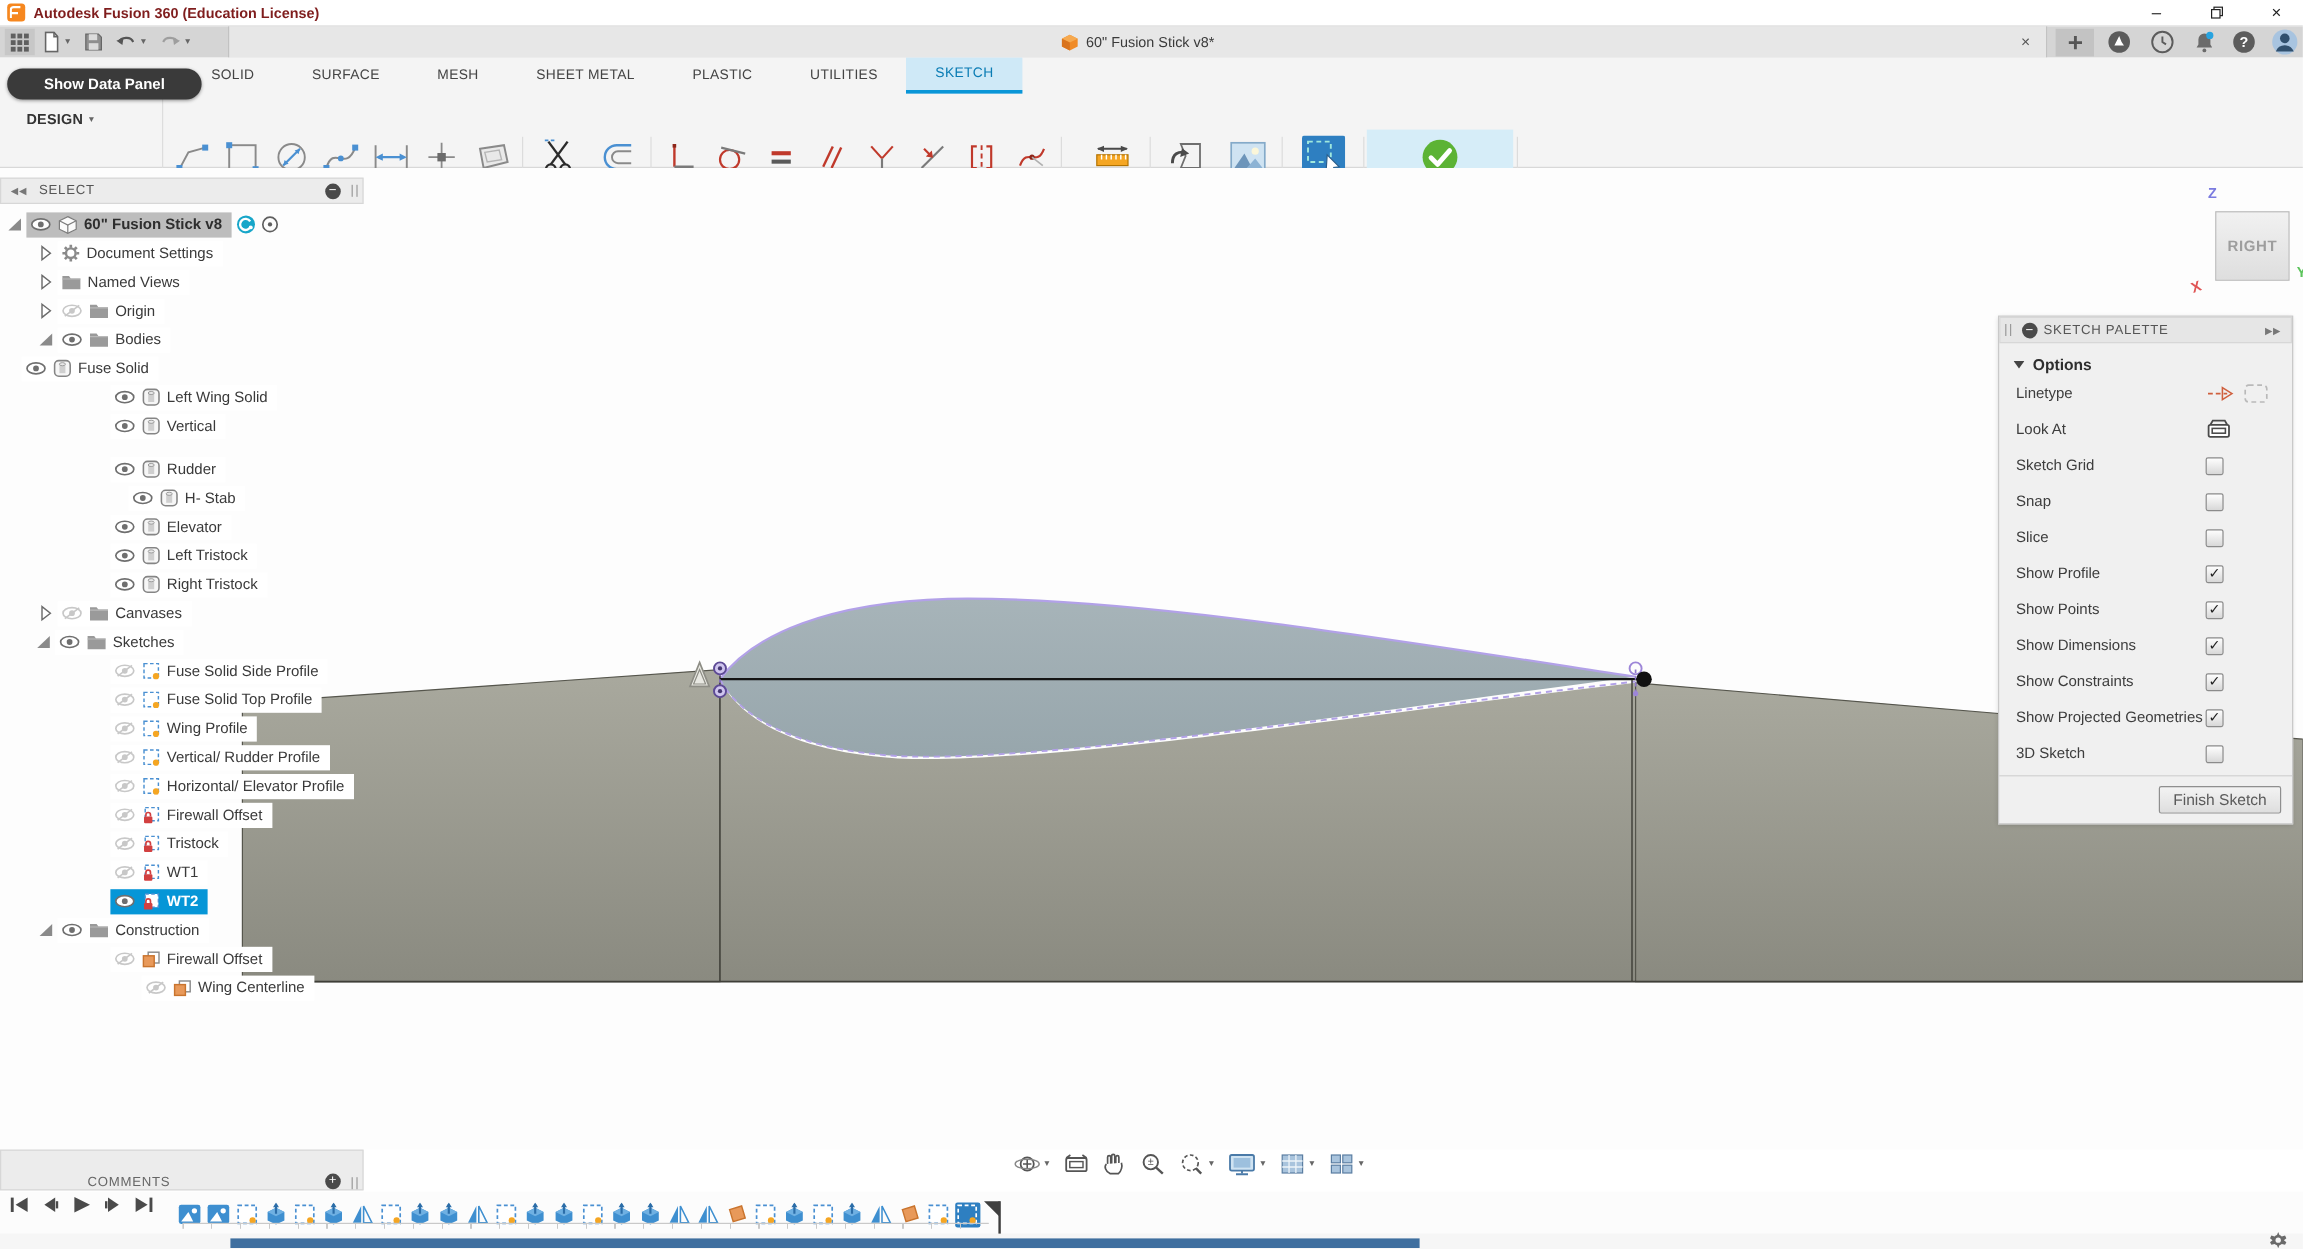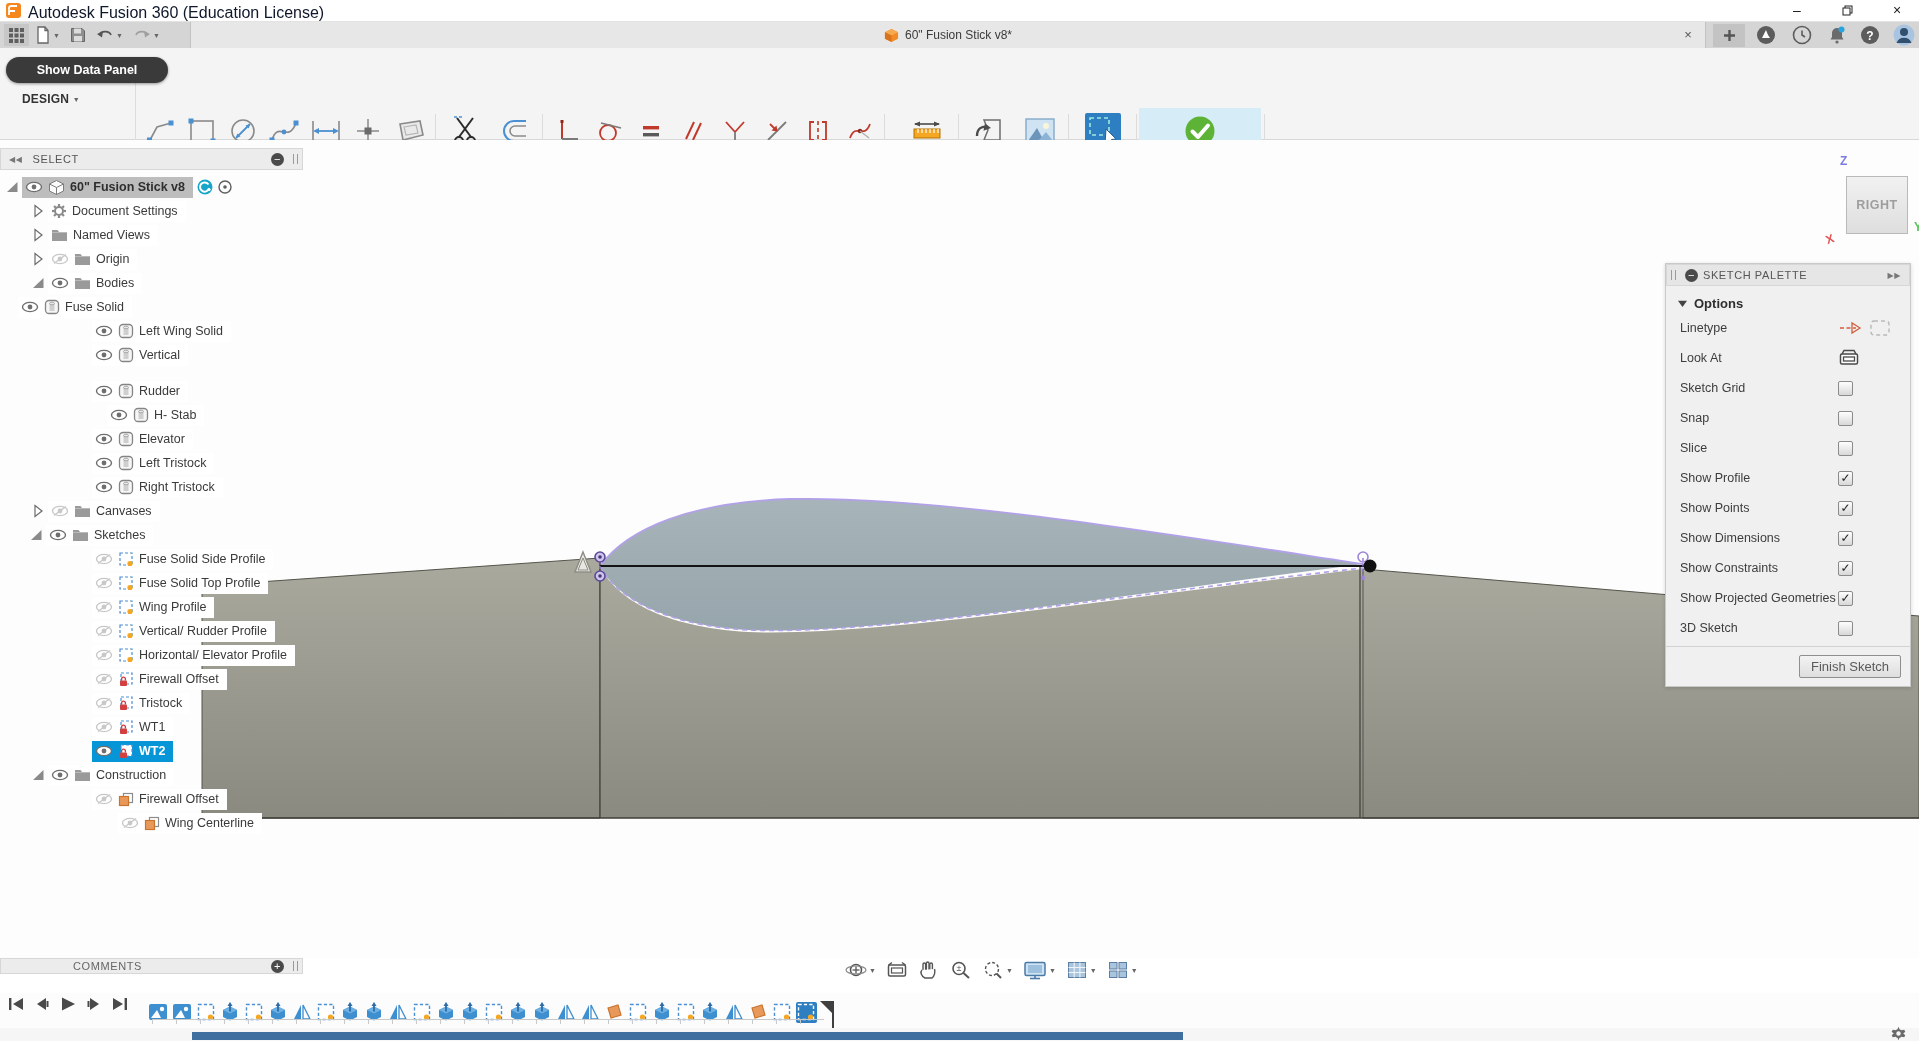--- a/index.html
+++ b/index.html
@@ -5,21 +5,21 @@
   * { margin:0; padding:0; box-sizing:border-box; }
   html,body { width:1919px; height:1041px; overflow:hidden; background:#fff;
     font-family:"Liberation Sans", sans-serif; -webkit-font-smoothing:antialiased; }
   .abs { position:absolute; }
   svg { display:block; }
 
   
   #titlebar { position:absolute; left:0; top:0; width:1919px; height:22px; background:#ffffff; border-bottom:1px solid #e3e3e3; }
   #titlebar .logo { position:absolute; left:6px; top:3px; width:15px; height:15px; background:#f6871f; border-radius:3px; }
   #titlebar .logo svg { position:absolute; left:2px; top:2px; }
-  #titlebar .ttl { position:absolute; left:28px; top:4px; font-size:16px; color:#0f172a; }
+  #titlebar .ttl { position:absolute; left:28px; top:4px; font-size:12px; color:#7f1d1d;font-weight:bold; }
   .winbtn { position:absolute; top:0; width:44px; height:22px; text-align:center; line-height:20px; font-size:14px; color:#222; }
 
   
   #tabbar { position:absolute; left:0; top:22px; width:1919px; height:26px; background:#d5d5d5; }
   .qat { position:absolute; top:2px; height:22px; display:flex; align-items:center; gap:2px; }
   .qatbtn { height:22px; padding:0 4px; display:flex; align-items:center; gap:2px; }
   .qatbtn.boxed { background:#c7c7c7; }
   #doctab { position:absolute; left:190px; top:0; width:1516px; height:26px; background:#e7e7e7; border-left:1px solid #c2c2c2; border-right:1px solid #c2c2c2; }
   #doctab .dtinner { position:absolute; left:0; top:0; width:100%; height:100%; display:flex; align-items:center; justify-content:center; gap:6px; font-size:12px; color:#3a3a3a; }
   #doctab .tabclose { position:absolute; right:8px; top:4px; width:18px; height:18px; text-align:center; line-height:17px; font-size:13px; color:#555; }
@@ -75,22 +75,22 @@
   #paloptions { margin:10px 0 2px 12px; font-size:13px; font-weight:bold; color:#2e2e2e; display:flex; align-items:center; gap:7px; }
   .prow { height:30px; display:flex; align-items:center; padding-left:14px; font-size:12.5px; color:#3d3d3d; }
   .prow .plabel { width:158px; }
   .cb { width:15px; height:15px; border:1px solid #8b8b8b; border-radius:2px; background:linear-gradient(#fefefe,#d8d8d8);
         font-size:12px; line-height:13px; text-align:center; color:#1f1f1f; }
   #palfoot { position:absolute; left:0; bottom:0; width:100%; height:40px; border-top:1px solid #d2d2d2; }
   #finishbtn { position:absolute; right:9px; bottom:8px; padding:3px 11px; font-size:13px; color:#5a5a5a;
                background:linear-gradient(#f3f3f3,#dedede); border:1px solid #8f8f8f; border-radius:2px; }
 
   
-  #commentsbar { position:absolute; left:0; top:958px; width:303px; height:16px; background:#ececec; border:1px solid #d7d7d7;
-                 display:flex; align-items:center; font-size:11px; letter-spacing:.6px; color:#666; }
+  #commentsbar { position:absolute; left:0; top:958px; width:303px; height:34px; background:#ececec; border:1px solid #d7d7d7;
+                 display:flex; align-items:flex-end; font-size:11px; letter-spacing:.6px; color:#666; }
   #displaybar { position:absolute; left:843px; top:956px; height:28px; display:flex; align-items:center; gap:6px; }
   .dbtn { display:flex; align-items:center; gap:2px; padding:2px; }
   #timeline { position:absolute; left:0; top:993px; width:1919px; height:36px; background:#fcfcfc; }
   #playback { position:absolute; left:8px; top:4px; display:flex; gap:8px; }
   .pbtn { width:18px; height:18px; }
   #features { position:absolute; left:148px; top:2px; display:flex; align-items:center; }
   .feat { width:21px; height:21px; margin-right:3px; border-radius:2px; position:relative; }
   .feat.active { background:#2e7fc1; }
   #ruler { position:absolute; left:152px; top:26px; height:5px; border-top:1px solid #c9c9c9;
            background:repeating-linear-gradient(90deg,#c9c9c9 0 1px, transparent 1px 24px); }
@@ -213,20 +213,29 @@
   <span class="ticon" style="left:1893px;top:2px;">
       <svg width="22" height="22" viewBox="0 0 22 22">
         <circle cx="11" cy="11" r="10.5" fill="#a8c4e0"></circle>
         <circle cx="11" cy="8" r="4" fill="#31506e"></circle>
         <path d="M3.5 19 a8 8 0 0 1 15 0 Z" fill="#31506e"></path>
       </svg>
     </span>
 </div>
 
 <div id="ribbon">
+  <div id="ribbontabs">
+      <div class="rtab">SOLID</div>
+      <div class="rtab">SURFACE</div>
+      <div class="rtab">MESH</div>
+      <div class="rtab">SHEET METAL</div>
+      <div class="rtab">PLASTIC</div>
+      <div class="rtab">UTILITIES</div>
+      <div class="rtab active">SKETCH</div>
+    </div>
   <div id="leftcol">
     <div id="designdd"><span>DESIGN</span> <span class="car">▼</span></div>
   </div>
   <div id="groupswrap" class="abs" style="left:0;top:30px;width:1919px;height:62px;">
       <div class="rgroup" style="left: 140px; width: 292px;">
         <div class="icons">
           <span class="ribtn">
             <svg width="32" height="30" viewBox="0 0 32 30">
               <polyline points="5,24 12,11 26,7" fill="none" stroke="#8a8a8a" stroke-width="1.6"></polyline>
               <rect x="2" y="21.5" width="5" height="5" fill="#4a90d2"></rect>

